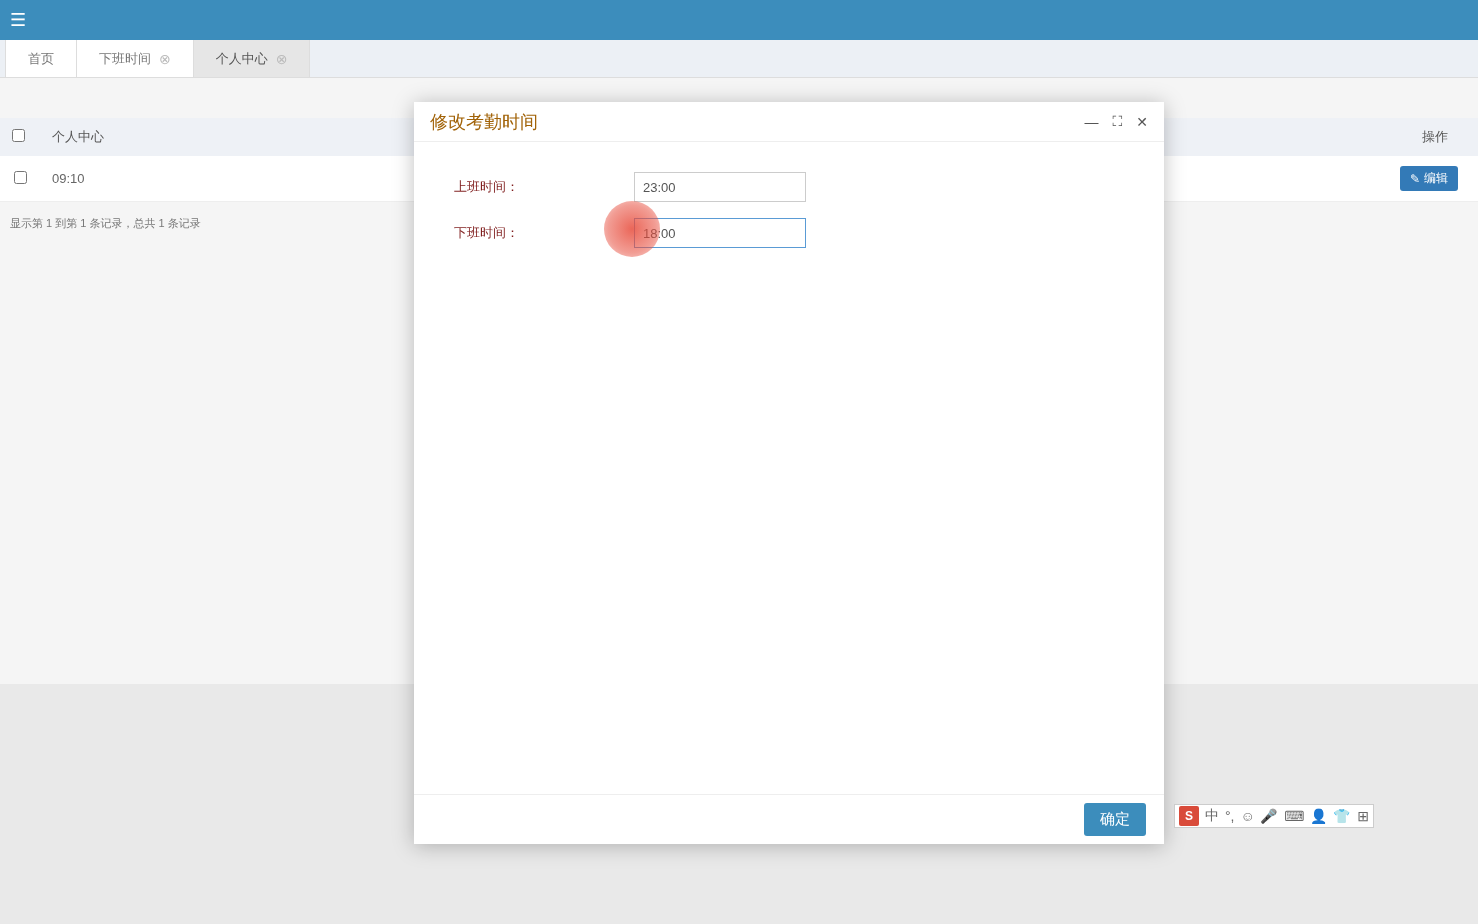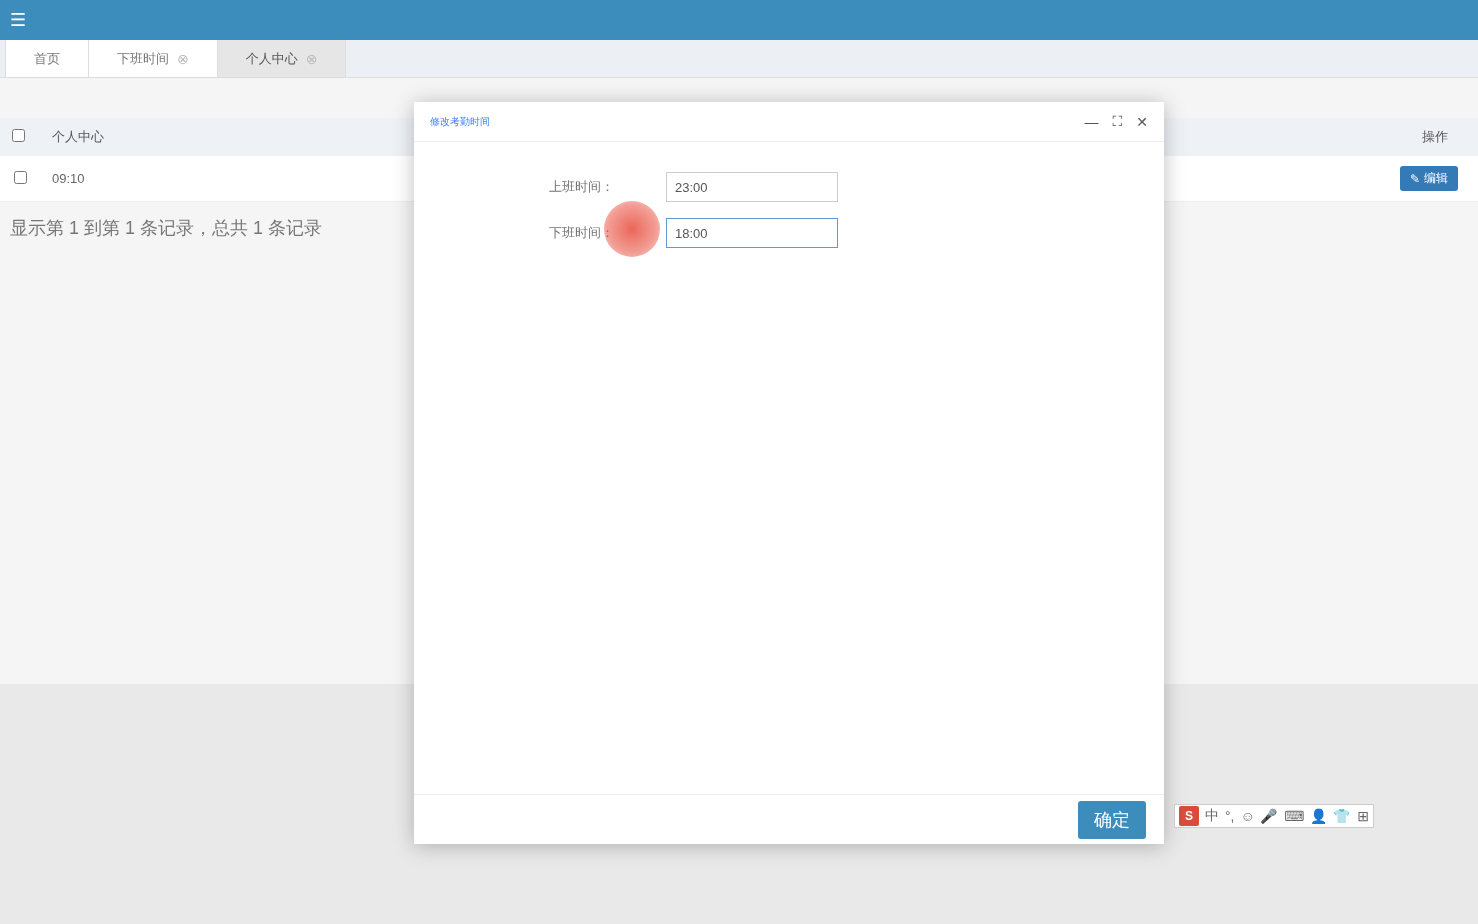--- a/index.html
+++ b/index.html
@@ -2,48 +2,48 @@
 <html><head>
   <meta charset="utf-8">
   <style>
     * { margin: 0; padding: 0; box-sizing: border-box; }
     body { font-family: "Microsoft YaHei", Arial, sans-serif; font-size: 13px; color: #555; background: #f5f5f5; width: 1478px; height: 924px; overflow: hidden; position: relative; }
     
     .top-bar { height: 40px; background: #3c8dbc; display: flex; align-items: center; padding: 0 10px; }
     .hamburger { color: #fff; font-size: 18px; cursor: pointer; }
     
     .tab-bar { height: 38px; background: #ecf0f5; border-bottom: 1px solid #ddd; display: flex; align-items: stretch; padding-left: 5px; }
-    .tab { display: flex; align-items: center; padding: 0 28px; border-right: 1px solid #ddd; color: #777; cursor: pointer; font-size: 13px; background: #fff; }
+    .tab { display: flex; align-items: center; padding: 0 22px; border-right: 1px solid #ddd; color: #777; cursor: pointer; font-size: 13px; background: #fff; }
     .tab.first { border-left: 1px solid #ddd; }
     .tab.active { background: #e6e6e6; color: #555; }
     .tab .close-x { margin-left: 8px; color: #bbb; font-size: 14px; line-height: 1; }
     
     .content { padding: 40px 0 0 0; background: #f5f5f5; }
     .table { width: 100%; background: #fff; border-collapse: collapse; }
     .table th { text-align: left; font-weight: normal; color: #555; padding: 10px 12px; background: #eef1f6; font-size: 13px; }
     .table th.actions { text-align: right; padding-right: 30px; }
     .table td { padding: 10px 12px; border-bottom: 1px solid #eee; font-size: 13px; color: #666; }
     .table td.actions { text-align: right; padding-right: 20px; }
     .checkbox-cell { width: 40px; text-align: center; }
     .btn-edit { background: #337ab7; color: #fff; border: none; padding: 4px 10px; border-radius: 3px; font-size: 12px; cursor: pointer; display: inline-flex; align-items: center; gap: 4px; }
-    .pagination-info { padding: 14px 10px; color: #777; font-size: 18px; }
+    .pagination-info { padding: 14px 10px; color: #777; font-size: 11px; }
     
     .modal-overlay { position: absolute; top: 0; left: 0; right: 0; bottom: 0; background: rgba(0,0,0,0); pointer-events: none; }
     .modal { position: absolute; left: 414px; top: 102px; width: 750px; height: 742px; background: #fff; box-shadow: 0 2px 20px rgba(0,0,0,0.25); pointer-events: auto; display: flex; flex-direction: column; }
     .modal-header { height: 40px; display: flex; align-items: center; justify-content: space-between; padding: 0 16px; border-bottom: 1px solid #eee; }
-    .modal-title { font-size: 10px; color: #3b82f6; }
+    .modal-title { font-size: 18px; color: #a16207; }
     .modal-controls { display: flex; gap: 14px; align-items: center; }
     .modal-controls span { color: #555; cursor: pointer; font-size: 14px; }
     .modal-body { flex: 1; padding: 30px 40px; }
     .form-row { display: flex; align-items: center; margin-bottom: 16px; }
-    .form-label { width: 180px; text-align: right; color: #737373; font-size: 13px; padding-right: 20px; }
-    .form-input { width: 172px; height: 30px; border: 1px solid #ccc; padding: 0 8px; font-size: 13px; color: #555; margin-left: 32px; }
+    .form-label { width: 180px; text-align: left; color: #7f1d1d; font-size: 13px; padding-right: 20px; }
+    .form-input { width: 172px; height: 30px; border: 1px solid #ccc; padding: 0 8px; font-size: 13px; color: #555; }
     .form-input.focused { border: 1px solid #5a9bd5; outline: none; }
     .modal-footer { height: 50px; display: flex; justify-content: flex-end; align-items: center; padding: 0 18px; gap: 10px; border-top: 1px solid #eee; }
-    .btn-primary { background: #3c8dbc; color: #fff; border: none; padding: 7px 16px; border-radius: 3px; font-size: 18px; cursor: pointer; }
+    .btn-primary { background: #3c8dbc; color: #fff; border: none; padding: 7px 16px; border-radius: 3px; font-size: 15px; cursor: pointer; }
     
     .click-marker { position: absolute; left: 604px; top: 201px; width: 56px; height: 56px; border-radius: 50%; background: radial-gradient(circle, rgba(231,76,60,0.85) 0%, rgba(231,76,60,0.55) 60%, rgba(231,76,60,0.2) 100%); pointer-events: none; z-index: 999; }
     
     .ime-bar { position: absolute; right: 104px; bottom: 96px; height: 24px; background: #fff; border: 1px solid #ccc; display: flex; align-items: center; padding: 0 4px; gap: 6px; z-index: 1000; }
     .ime-logo { width: 20px; height: 20px; background: #d94b3a; color: #fff; display: flex; align-items: center; justify-content: center; font-weight: bold; font-size: 12px; border-radius: 2px; }
     .ime-icon { color: #666; font-size: 14px; }
     
     .footer-gray { position: absolute; bottom: 0; left: 0; right: 0; height: 240px; background: #e9e9e9; z-index: -1; }
   </style>
 </head>

